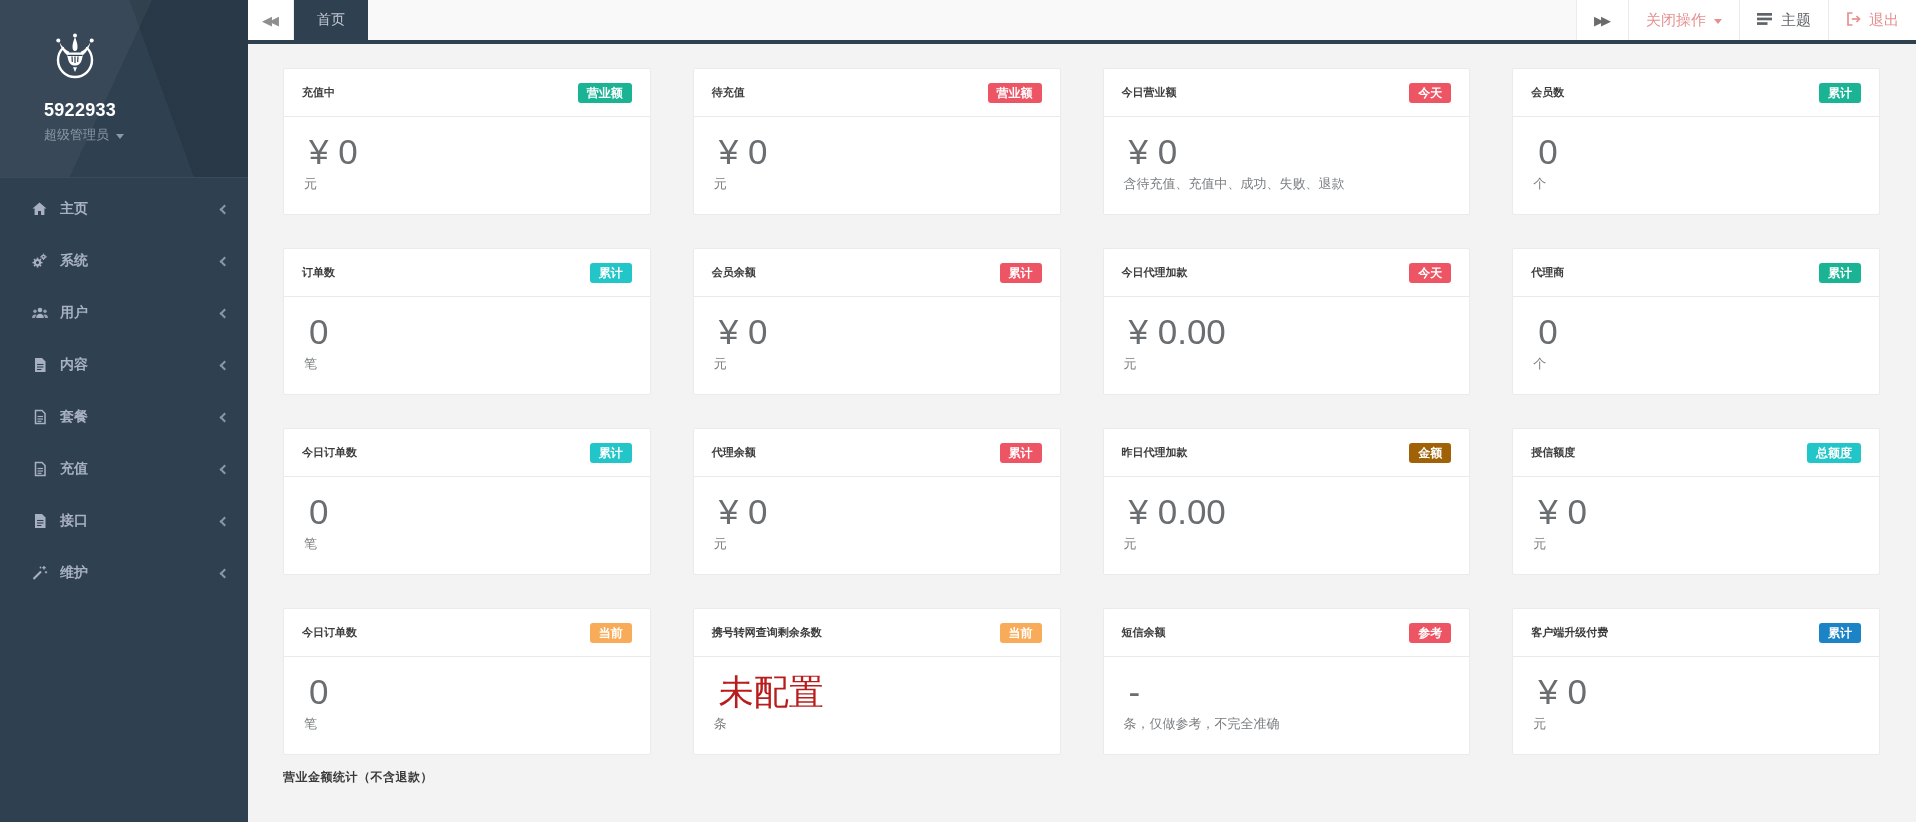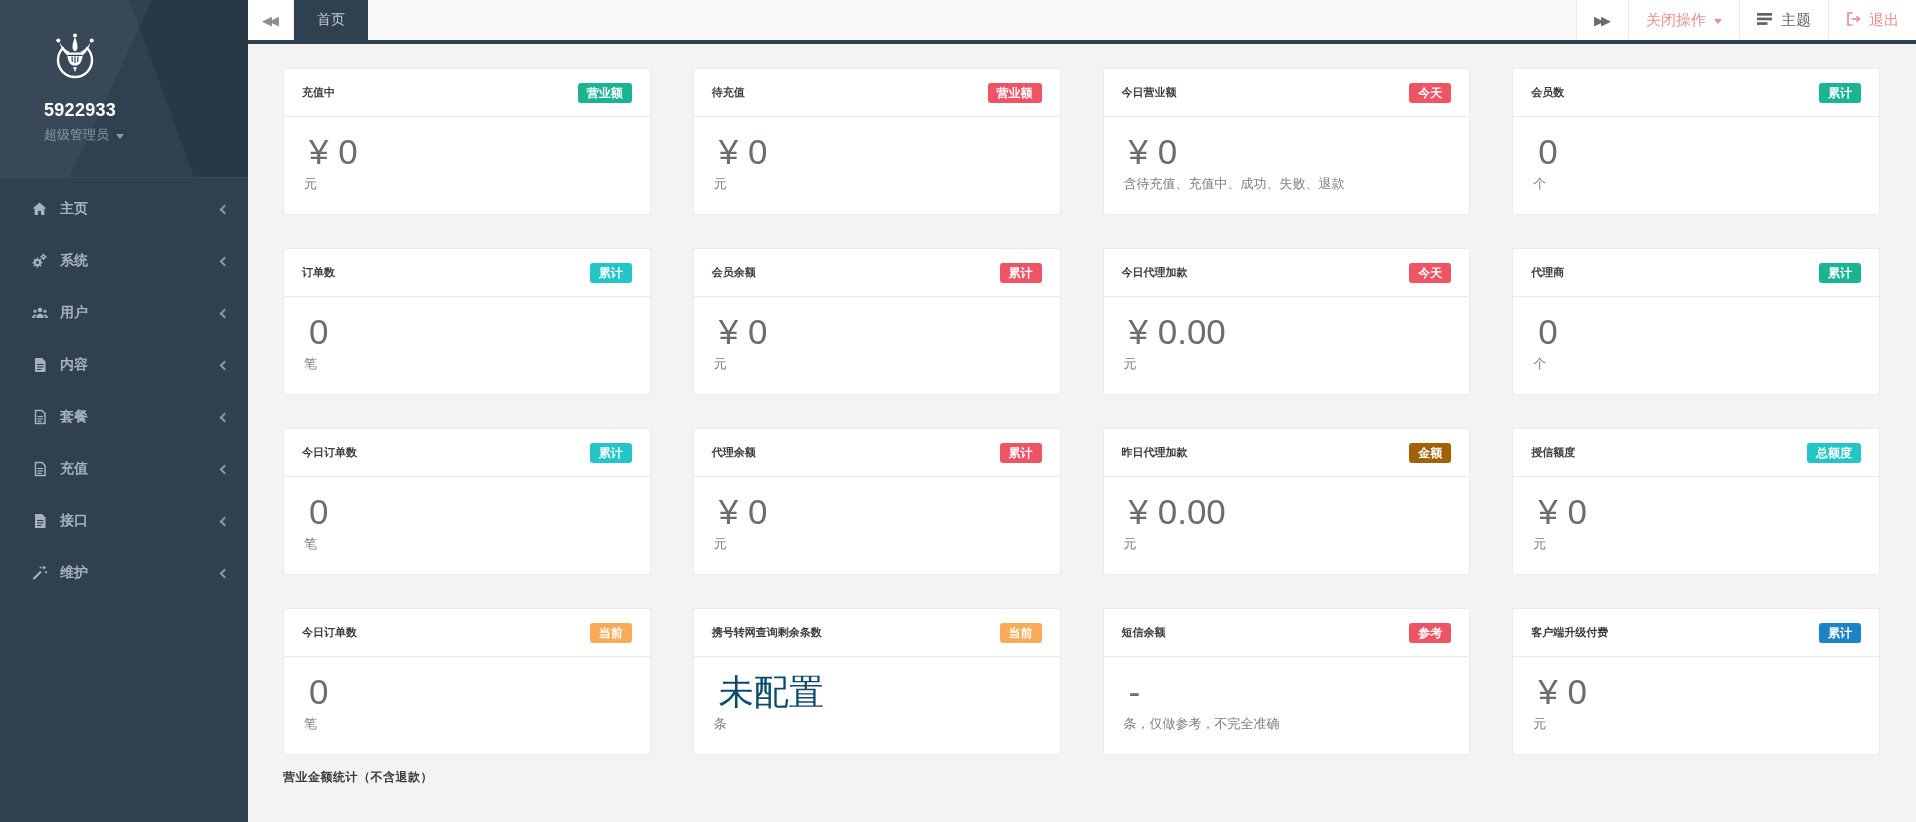--- a/index.html
+++ b/index.html
@@ -407,21 +407,21 @@
               <div class="card-sub">笔</div>
             </div>
         </div>
 
         <div class="card">
           <div class="card-head">
               <span class="card-title">携号转网查询剩余条数</span>
               <span class="badge" style="background-color: rgb(248, 172, 89);">当前</span>
             </div>
           <div class="card-body">
-              <div class="card-value" style="color: #0c4a6e;">未配置</div>
+              <div class="card-value" style="color: #b91c1c;">未配置</div>
               <div class="card-sub">条</div>
             </div>
         </div>
 
         <div class="card">
           <div class="card-head">
               <span class="card-title">短信余额</span>
               <span class="badge" style="background-color: rgb(237, 85, 101);">参考</span>
             </div>
           <div class="card-body">

